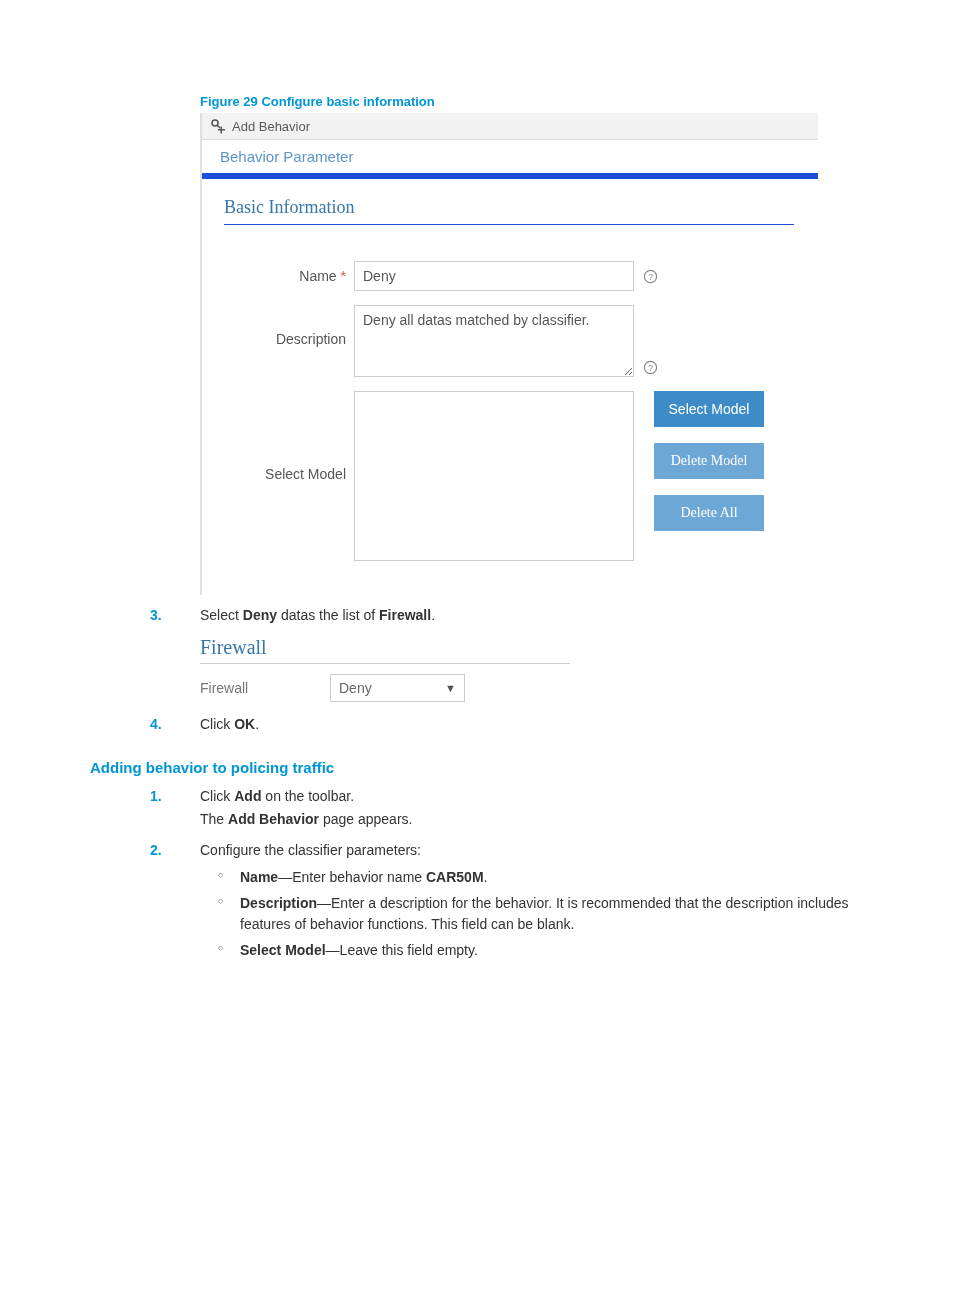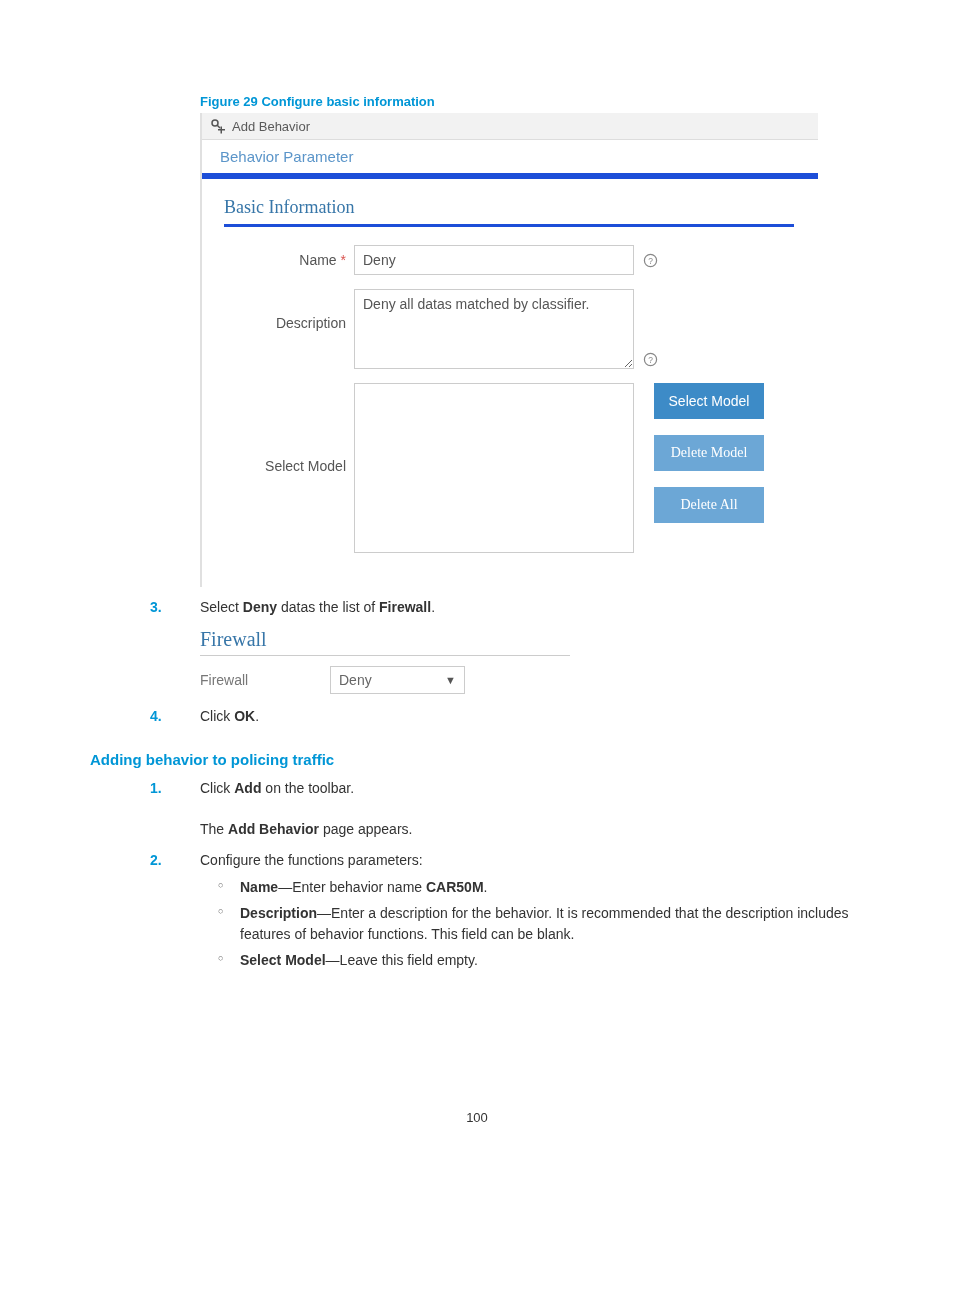--- a/index.html
+++ b/index.html
@@ -97,23 +97,23 @@
     border-bottom: 6px solid #1d4ed8;
     background: #fff;
   }
   .shot1-body {
     padding: 18px 10px 20px 22px;
   }
   .section-title {
     color: #3776a8;
     font-size: 18px;
     font-family: Georgia, 'Times New Roman', serif;
-    border-bottom: 3px solid #1d4ed8;
+    border-bottom: 1px solid #1d4ed8;
     padding-bottom: 6px;
-    margin-bottom: 18px;
+    margin-bottom: 36px;
     width: 570px;
   }
   .form-row {
     display: flex;
     align-items: flex-start;
     margin-bottom: 14px;
   }
   .form-row .lbl {
     width: 130px;
     text-align: right;
@@ -129,21 +129,21 @@
     border: 1px solid #ccc;
     font-family: inherit;
     font-size: 14px;
     color: #555;
     padding: 6px 8px;
     width: 280px;
     box-sizing: border-box;
     background: #fff;
   }
   .form-row textarea.txt {
-    height: 80px;
+    height: 72px;
     resize: both;
   }
   .form-row .listbox {
     border: 1px solid #ccc;
     width: 280px;
     height: 170px;
     box-sizing: border-box;
     background: #fff;
   }
   .help-icon {
@@ -301,29 +301,28 @@
       <span>Click </span><span class="bold">OK</span><span>.</span>
     </li>
   </ol>
 
   <div class="h3-blue">Adding behavior to policing traffic</div>
 
   <ol class="main">
     <li>
       <span class="num">1.</span>
       <span>Click </span><span class="bold">Add</span><span> on the toolbar.</span>
-      <div style="margin-top:20px">
+      <div style="margin-top:2px">
         <span>The </span><span class="bold">Add Behavior</span><span> page appears.</span>
       </div>
     </li>
     <li>
       <span class="num">2.</span>
-      <span>Configure the functions parameters:</span>
+      <span>Configure the classifier parameters:</span>
       <ul class="sub">
         <li><span class="bold">Name</span><span>—Enter behavior name </span><span class="bold">CAR50M</span><span>.</span></li>
         <li><span class="bold">Description</span><span>—Enter a description for the behavior. It is recommended that the description includes features of behavior functions. This field can be blank.</span></li>
         <li><span class="bold">Select Model</span><span>—Leave this field empty.</span></li>
       </ul>
     </li>
   </ol>
 
-  <div class="page-number">100</div>
 </div>
 
 </body></html>

